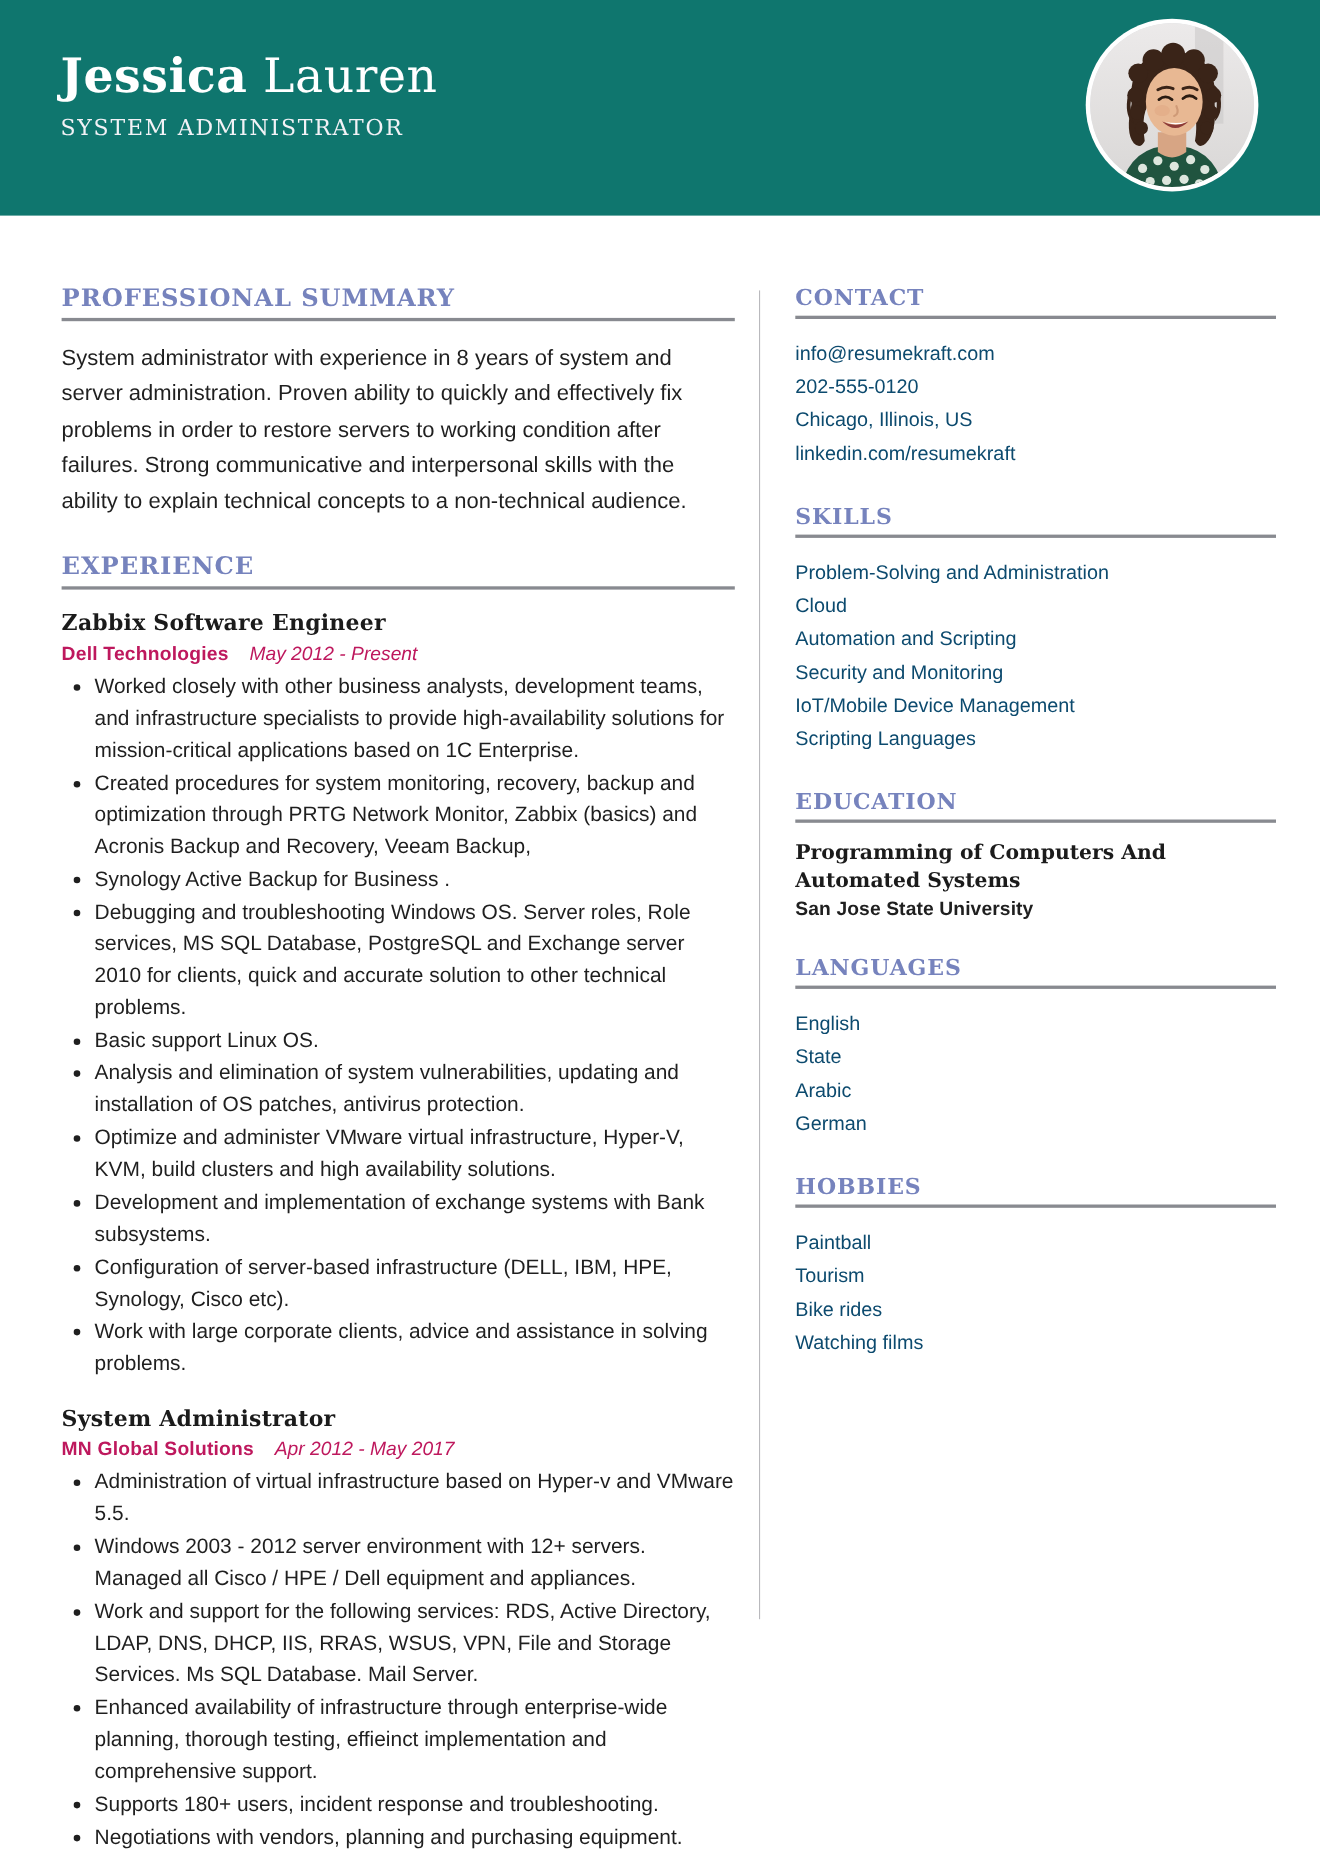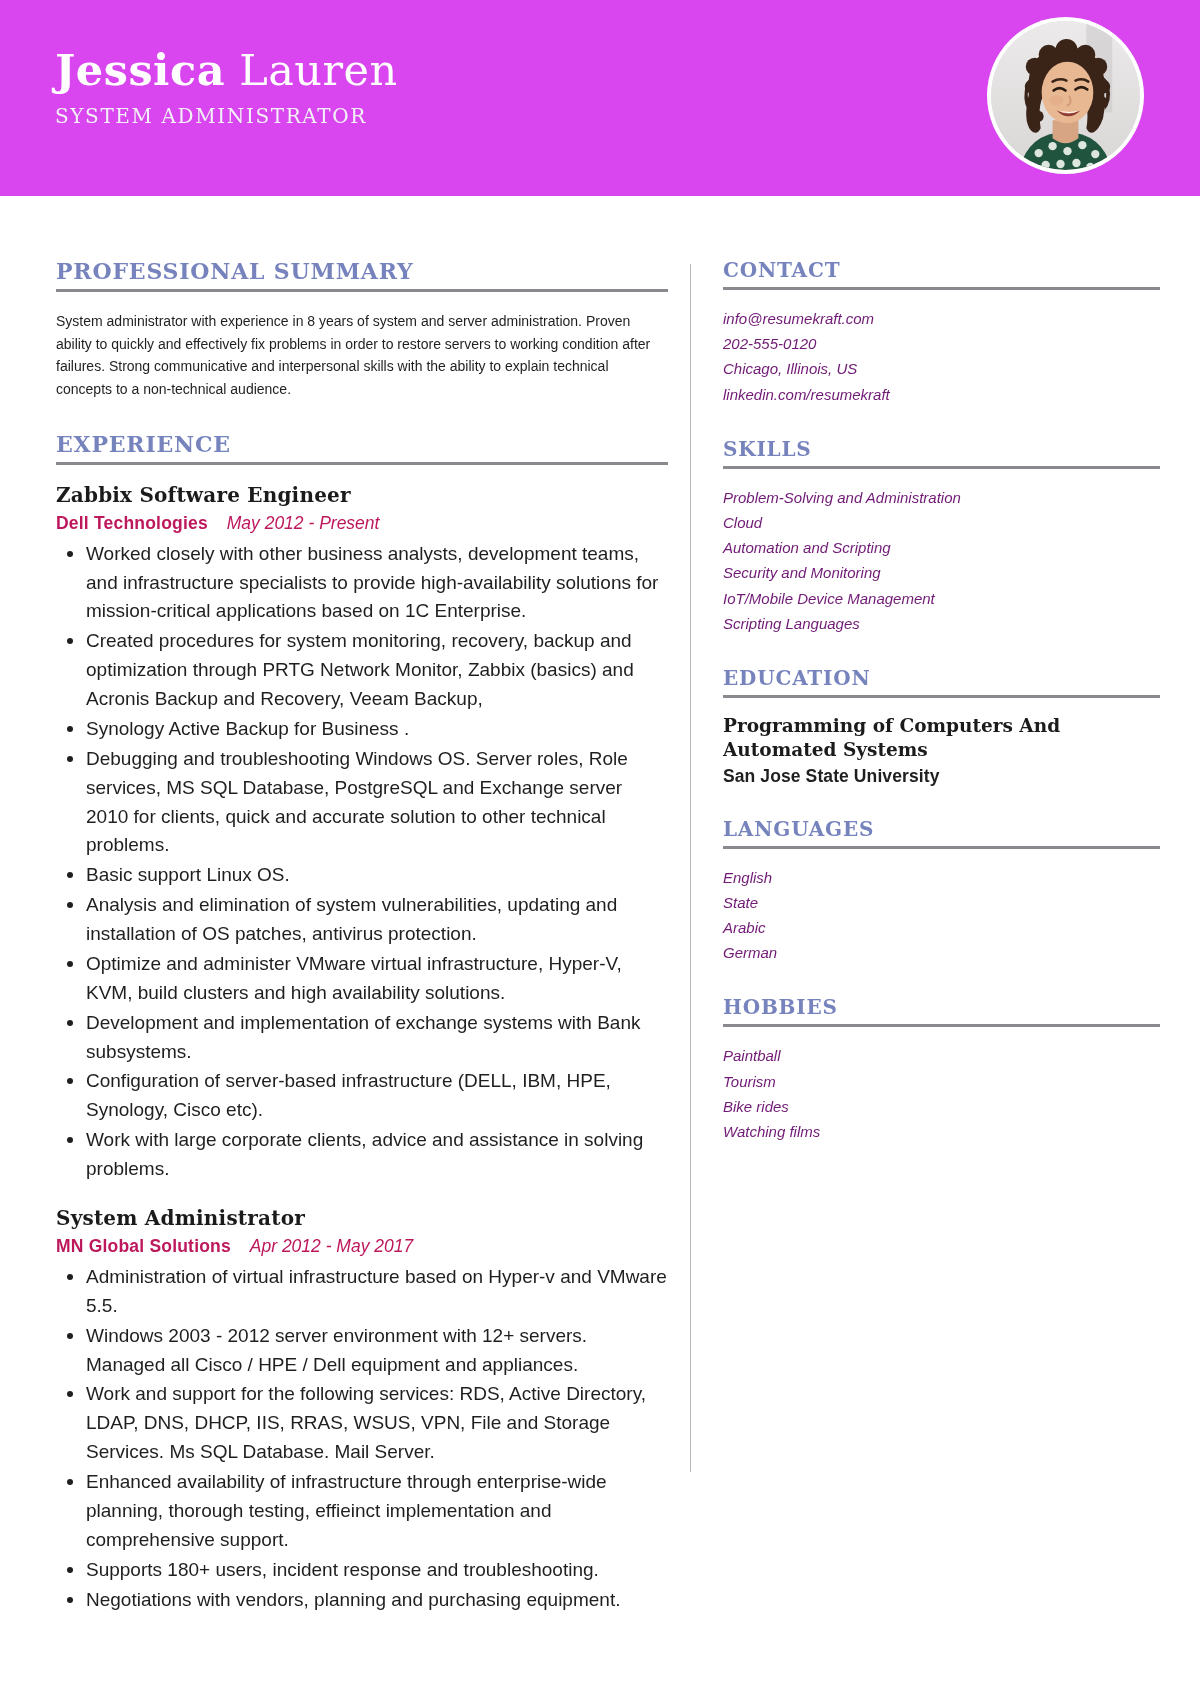--- a/index.html
+++ b/index.html
@@ -16,21 +16,21 @@
     width: 1200px;
     height: 1698px;
     background: #ffffff;
     overflow: hidden;
   }
 
   
   .header {
     position: relative;
     height: 196px;
-    background: #d946ef;
+    background: #0f766e;
     overflow: visible;
   }
   .header-text {
     position: absolute;
     left: 55px;
     top: 48px;
   }
   .name {
     font-family: "DejaVu Serif", "Liberation Serif", serif;
     font-size: 43px;
@@ -115,21 +115,21 @@
   .sec-rule {
     height: 3px;
     background: #888a90;
     margin-top: 5px;
     margin-bottom: 18px;
   }
   .sec-block { margin-bottom: 30px; }
 
   
   .summary {
-    font-size: 14px;
+    font-size: 20px;
     line-height: 1.62;
     color: #1f1f1f;
   }
 
   
   .job { margin-bottom: 22px; }
   .job-role {
     font-family: "DejaVu Serif", "Liberation Serif", serif;
     font-weight: 700;
     font-size: 20px;
@@ -181,24 +181,23 @@
     background: #888a90;
     margin-top: 5px;
     margin-bottom: 16px;
   }
   .side-list {
     margin: 0;
     padding: 0;
     list-style: none;
   }
   .side-list li {
-    font-size: 15px;
+    font-size: 18px;
     line-height: 1.68;
-    color: #701a75;
-    font-style: italic;
+    color: #0c4a6e;
   }
   .edu-degree {
     font-family: "DejaVu Serif", "Liberation Serif", serif;
     font-weight: 700;
     font-size: 18.5px;
     line-height: 1.32;
     color: #1b1b1b;
     margin-bottom: 3px;
   }
   .edu-school {

